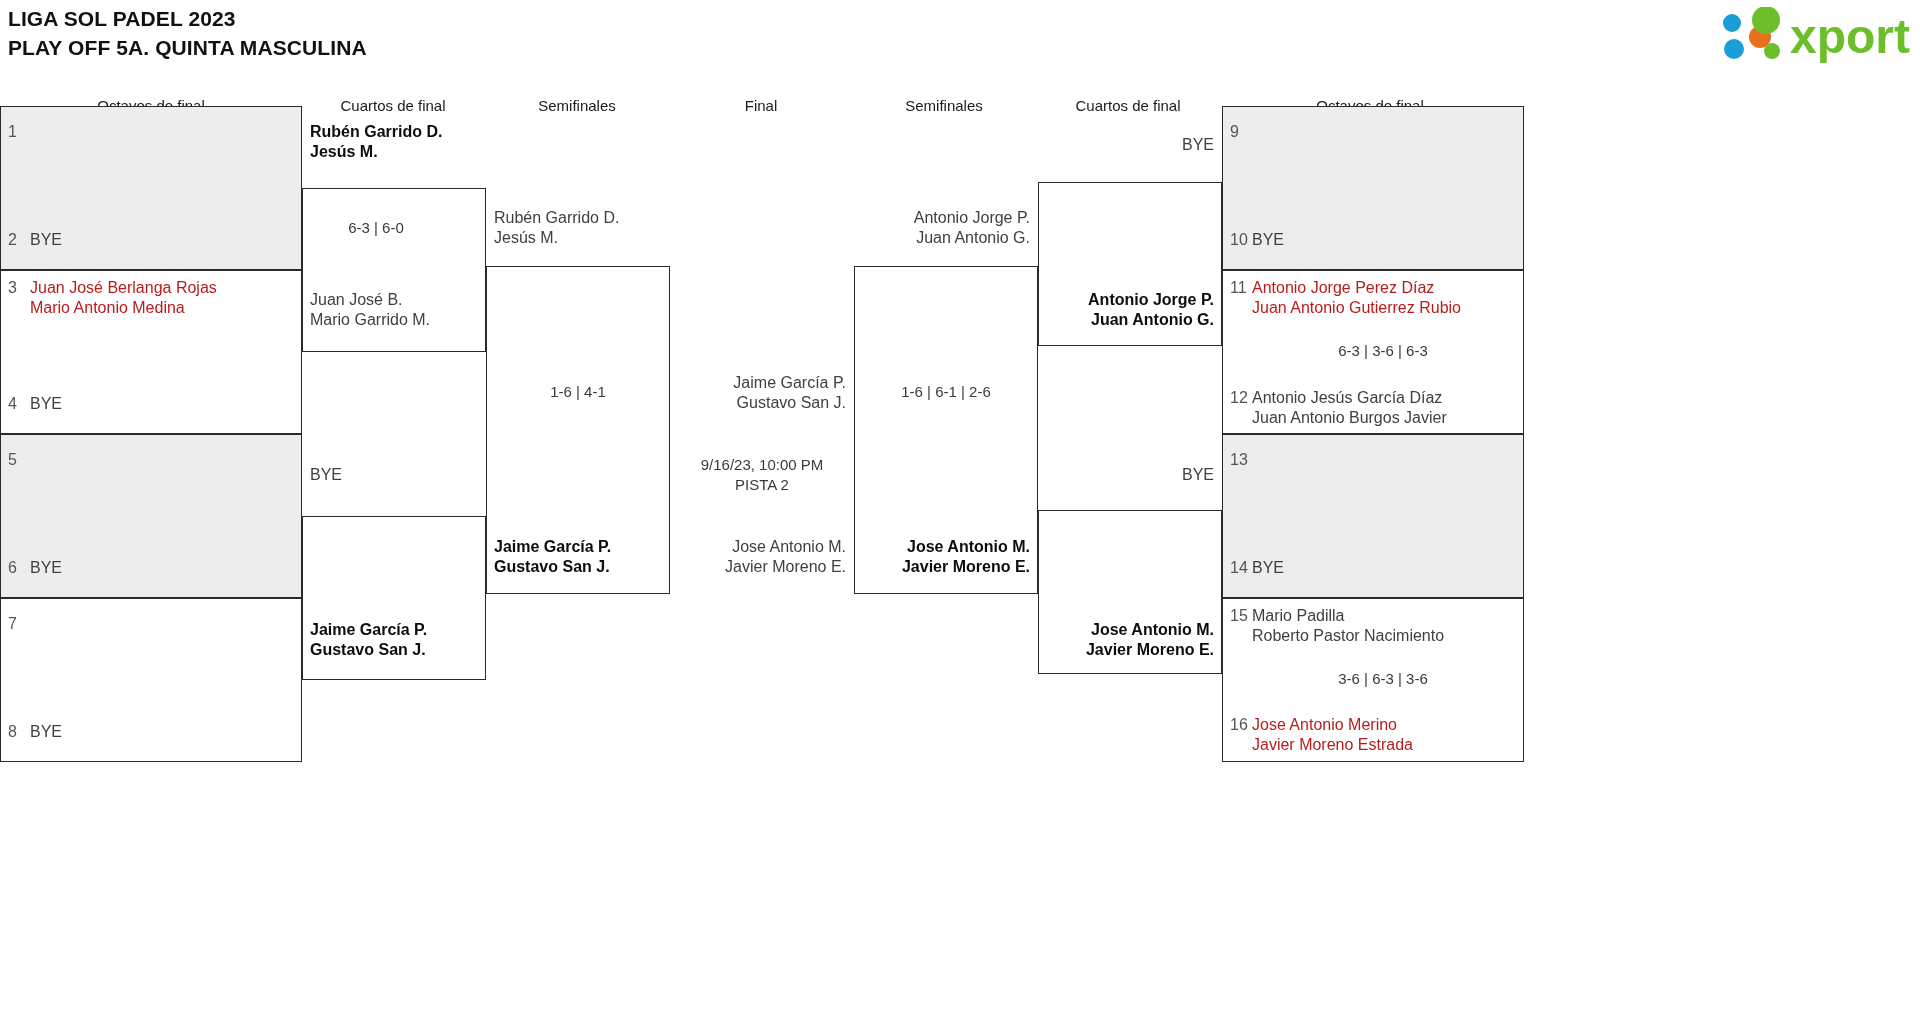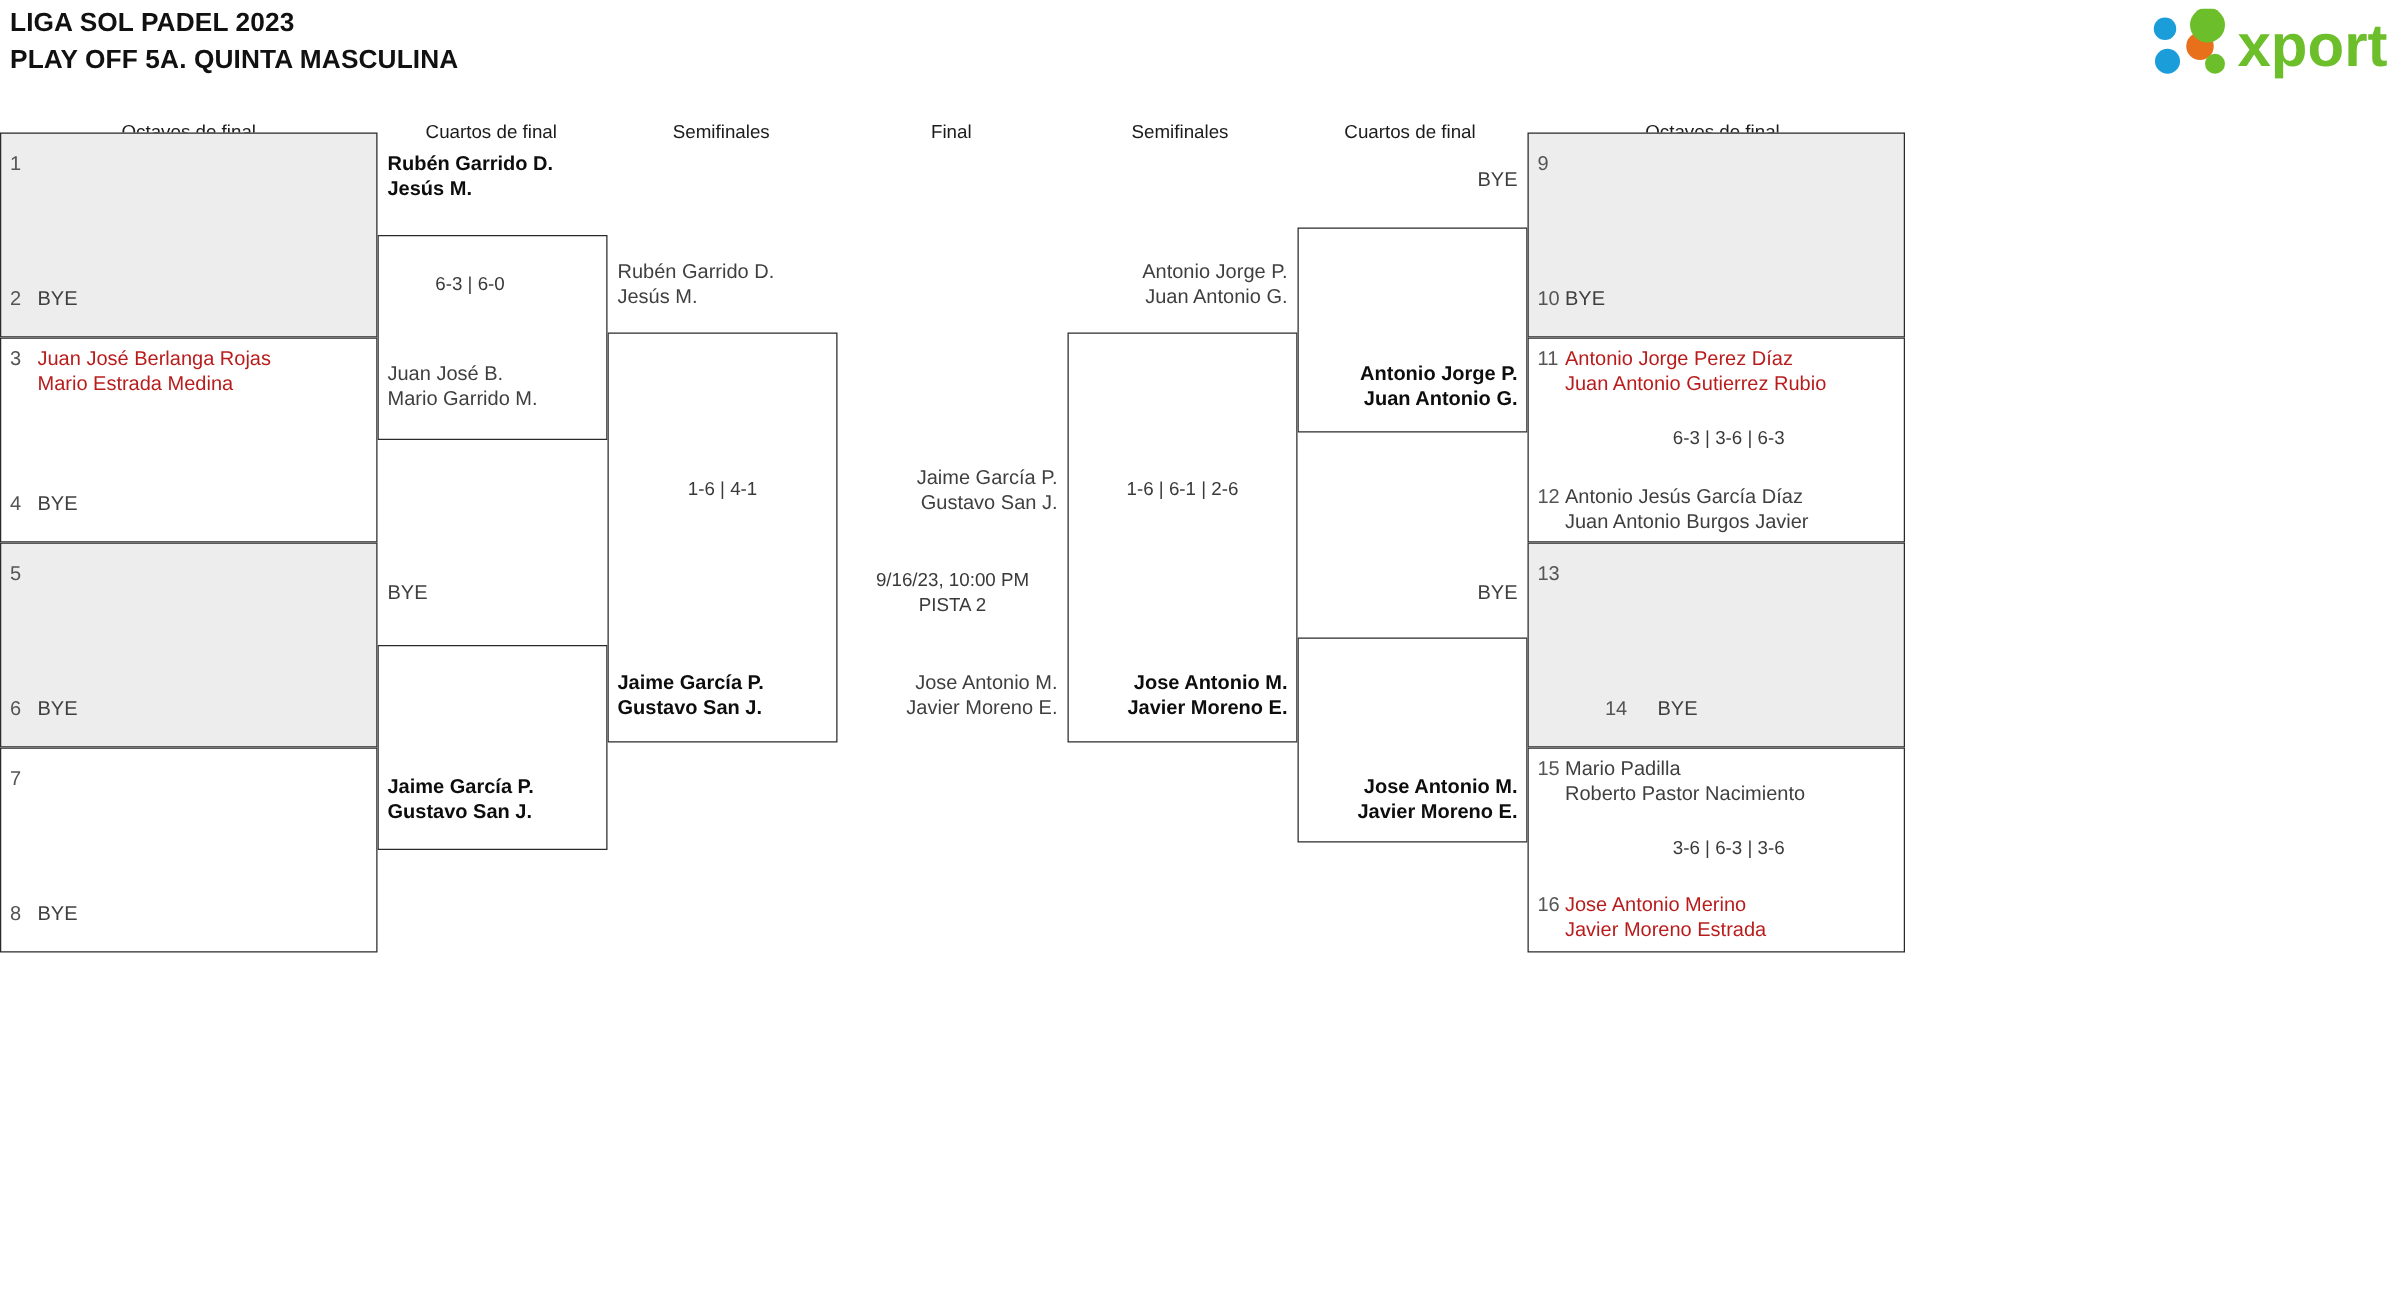--- a/index.html
+++ b/index.html
@@ -97,21 +97,21 @@
       <div class="seed">2</div>
       <div class="names">
         <span>BYE</span>
       </div>
     </div>
     <div class="box white" style="left: 0px; top: 270px; width: 302px; height: 164px;"></div>
     <div class="slot win" style="left: 8px; top: 278px; width: 286px;">
       <div class="seed">3</div>
       <div class="names">
         <span>Juan José Berlanga Rojas</span>
-        <span>Mario Estrada Medina</span>
+        <span>Mario Antonio Medina</span>
       </div>
     </div>
     <div class="slot lose" style="left: 8px; top: 394px; width: 286px;">
       <div class="seed">4</div>
       <div class="names">
         <span>BYE</span>
       </div>
     </div>
     <div class="box gray" style="left: 0px; top: 434px; width: 302px; height: 164px;"></div>
     <div class="slot lose" style="left: 8px; top: 450px; width: 286px;">
@@ -225,21 +225,21 @@
       <div class="names">
         <span>Antonio Jesús García Díaz</span>
         <span>Juan Antonio Burgos Javier</span>
       </div>
     </div>
     <div class="box gray" style="left: 1222px; top: 434px; width: 302px; height: 164px;"></div>
     <div class="slot lose right" style="left: 1230px; top: 450px; width: 286px;">
       <div class="seed">13</div>
       <div class="names"></div>
     </div>
-    <div class="slot lose right" style="left: 1284px; top: 558px; width: 286px; gap: 20px;">
+    <div class="slot lose right" style="left: 1230px; top: 558px; width: 286px;">
       <div class="seed">14</div>
       <div class="names">
         <span>BYE</span>
       </div>
     </div>
     <div class="box white" style="left: 1222px; top: 598px; width: 302px; height: 164px;"></div>
     <div class="slot lose right" style="left: 1230px; top: 606px; width: 286px;">
       <div class="seed">15</div>
       <div class="names">
         <span>Mario Padilla</span>

